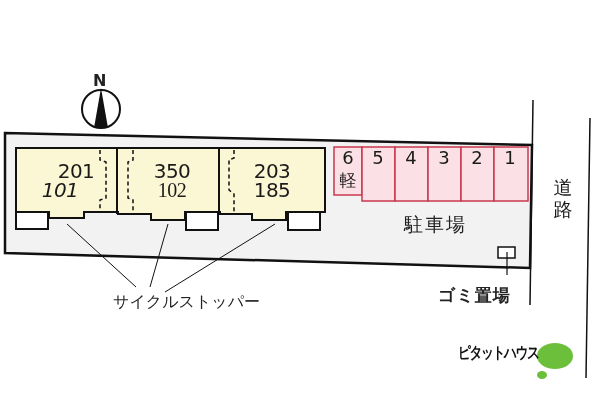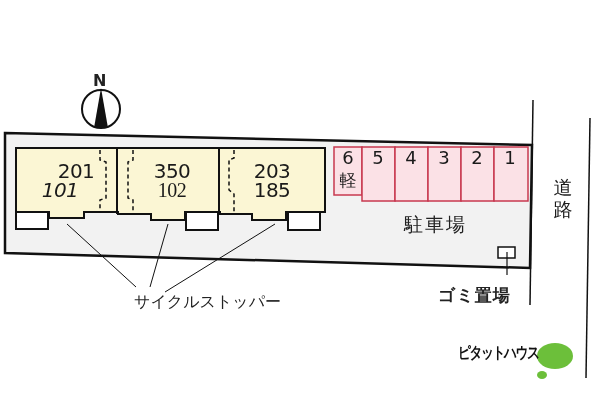--- a/index.html
+++ b/index.html
@@ -81,15 +81,15 @@
 <div class="slot-num" style="left:465px; top:149px; width:24px;">2</div>
 <div class="slot-num" style="left:498px; top:149px; width:24px;">1</div>
 
 <div class="lbl" style="left:404px; top:212px; font-size:19px; letter-spacing:2px;text-align:right;">駐車場</div>
 
 <div class="vert" style="left:552px; top:176px;">道</div>
 <div class="vert" style="left:552px; top:198px;">路</div>
 
 <div class="lbl" style="left:438px; top:284px; font-size:17px; letter-spacing:1px;font-weight:bold;">ゴミ置場</div>
 
-<div class="lbl" style="left:113px; top:292px; font-size:16px;margin-left:21px;">サイクルストッパー</div>
+<div class="lbl" style="left:113px; top:292px; font-size:16px;">サイクルストッパー</div>
 
 <div class="logo">ピタットハウス</div>
 
 </body></html>

